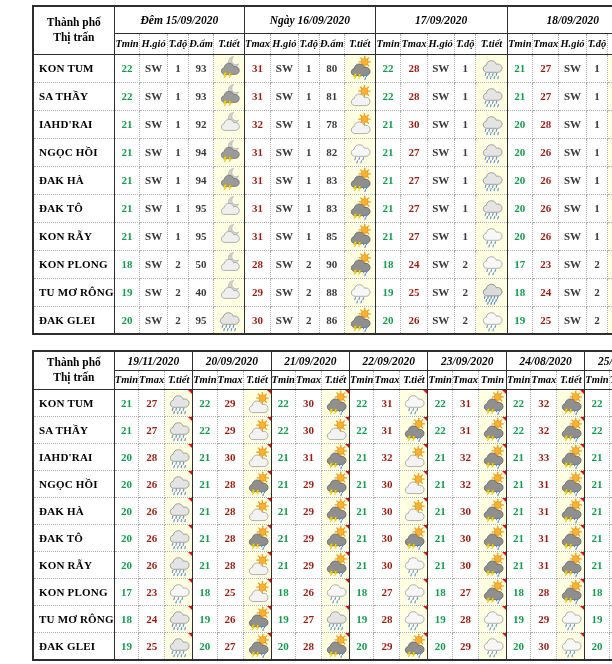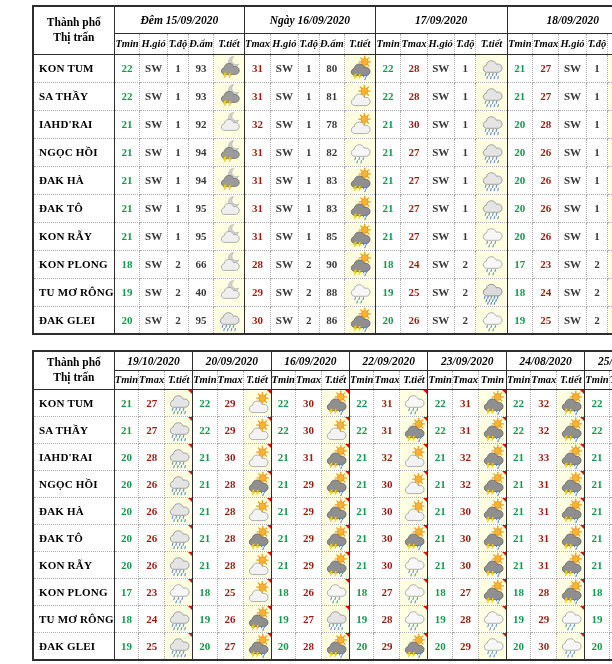--- a/index.html
+++ b/index.html
@@ -522,21 +522,21 @@
                 <use href="#heavy-rain"></use>
               </svg>
             </span>
           </td>
         </tr>
         <tr>
           <th class="city">KON PLONG</th>
           <td class="c-tmin gs">18</td>
           <td class="c-wind">SW</td>
           <td class="c-deg">2</td>
-          <td class="c-hum">66</td>
+          <td class="c-hum">50</td>
           <td class="c-icon icon-cell">
             <span class="wicon">
               <svg class="wsvg" viewBox="0 0 32 32">
                 <use href="#night-cloud"></use>
               </svg>
             </span>
           </td>
           <td class="c-tmax gs">28</td>
           <td class="c-wind">SW</td>
           <td class="c-deg">2</td>
@@ -691,23 +691,23 @@
         <col style="width: 24px;">
         <col style="width: 25px;">
         <col style="width: 27px;">
       </colgroup>
       <thead>
         <tr class="dates">
           <th rowspan="2" class="corner">
             <div>Thành phố</div>
             <div>Thị trấn</div>
           </th>
-          <th colspan="3" class="date gs">19/10/2020</th>
+          <th colspan="3" class="date gs">19/11/2020</th>
           <th colspan="3" class="date gs">20/09/2020</th>
-          <th colspan="3" class="date gs">16/09/2020</th>
+          <th colspan="3" class="date gs">21/09/2020</th>
           <th colspan="3" class="date gs">22/09/2020</th>
           <th colspan="3" class="date gs">23/09/2020</th>
           <th colspan="3" class="date gs">24/08/2020</th>
           <th colspan="3" class="date gs">25/09/2020</th>
         </tr>
         <tr class="subs">
           <th class="sub gs">Tmin</th>
           <th class="sub">Tmax</th>
           <th class="sub">T.tiết</th>
           <th class="sub gs">Tmin</th>

